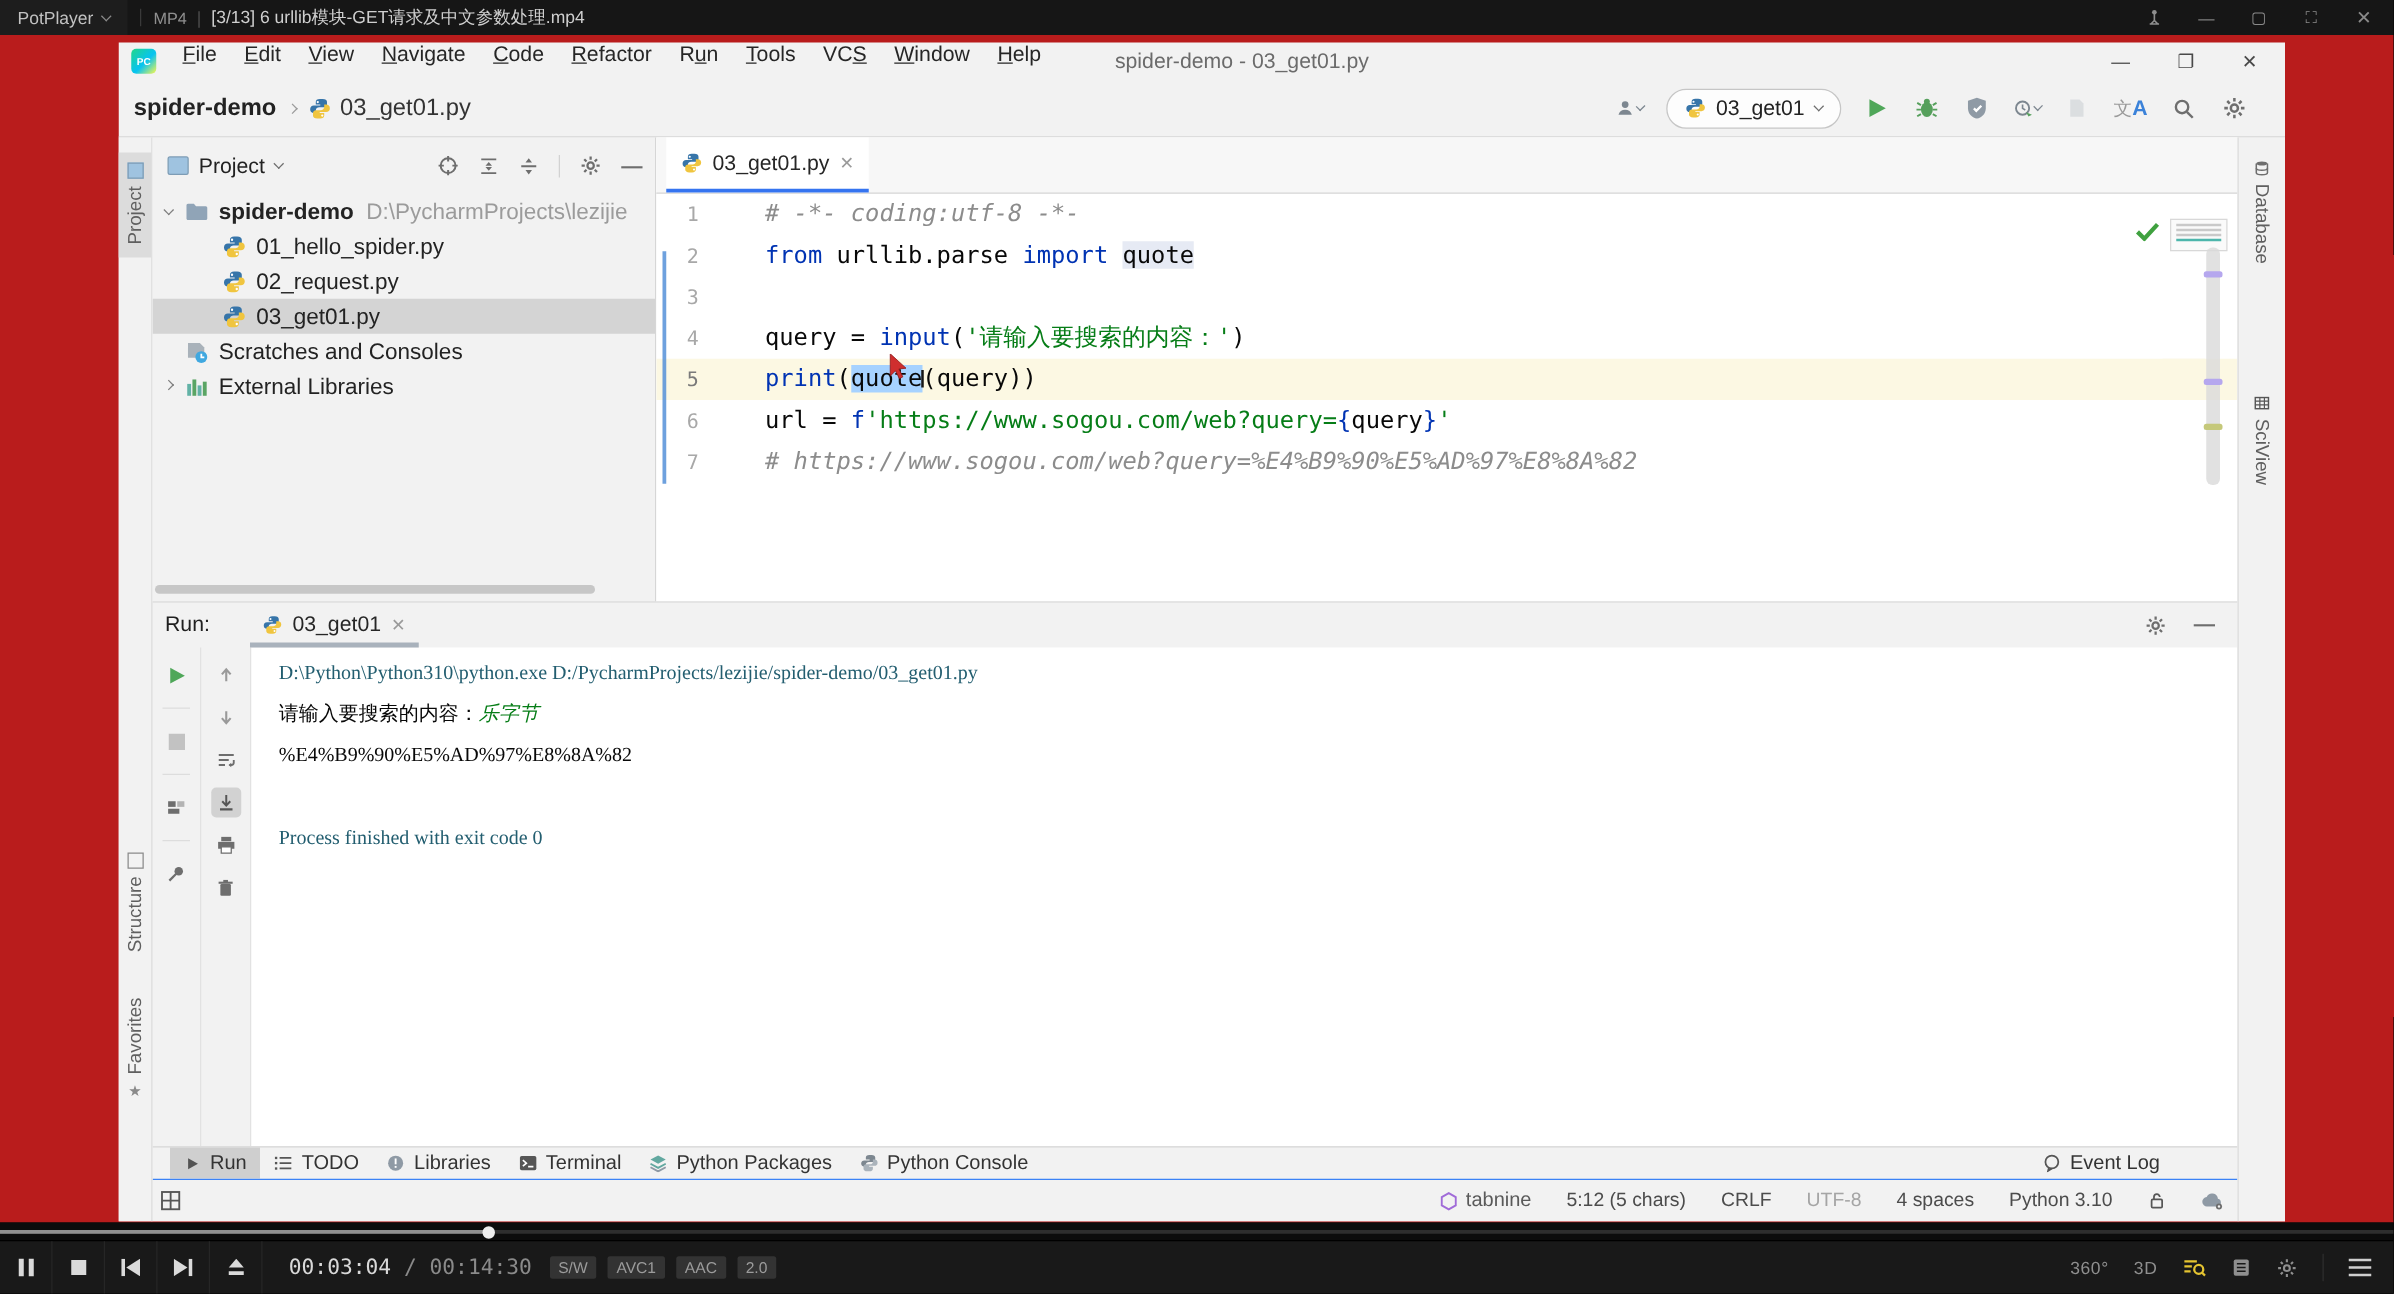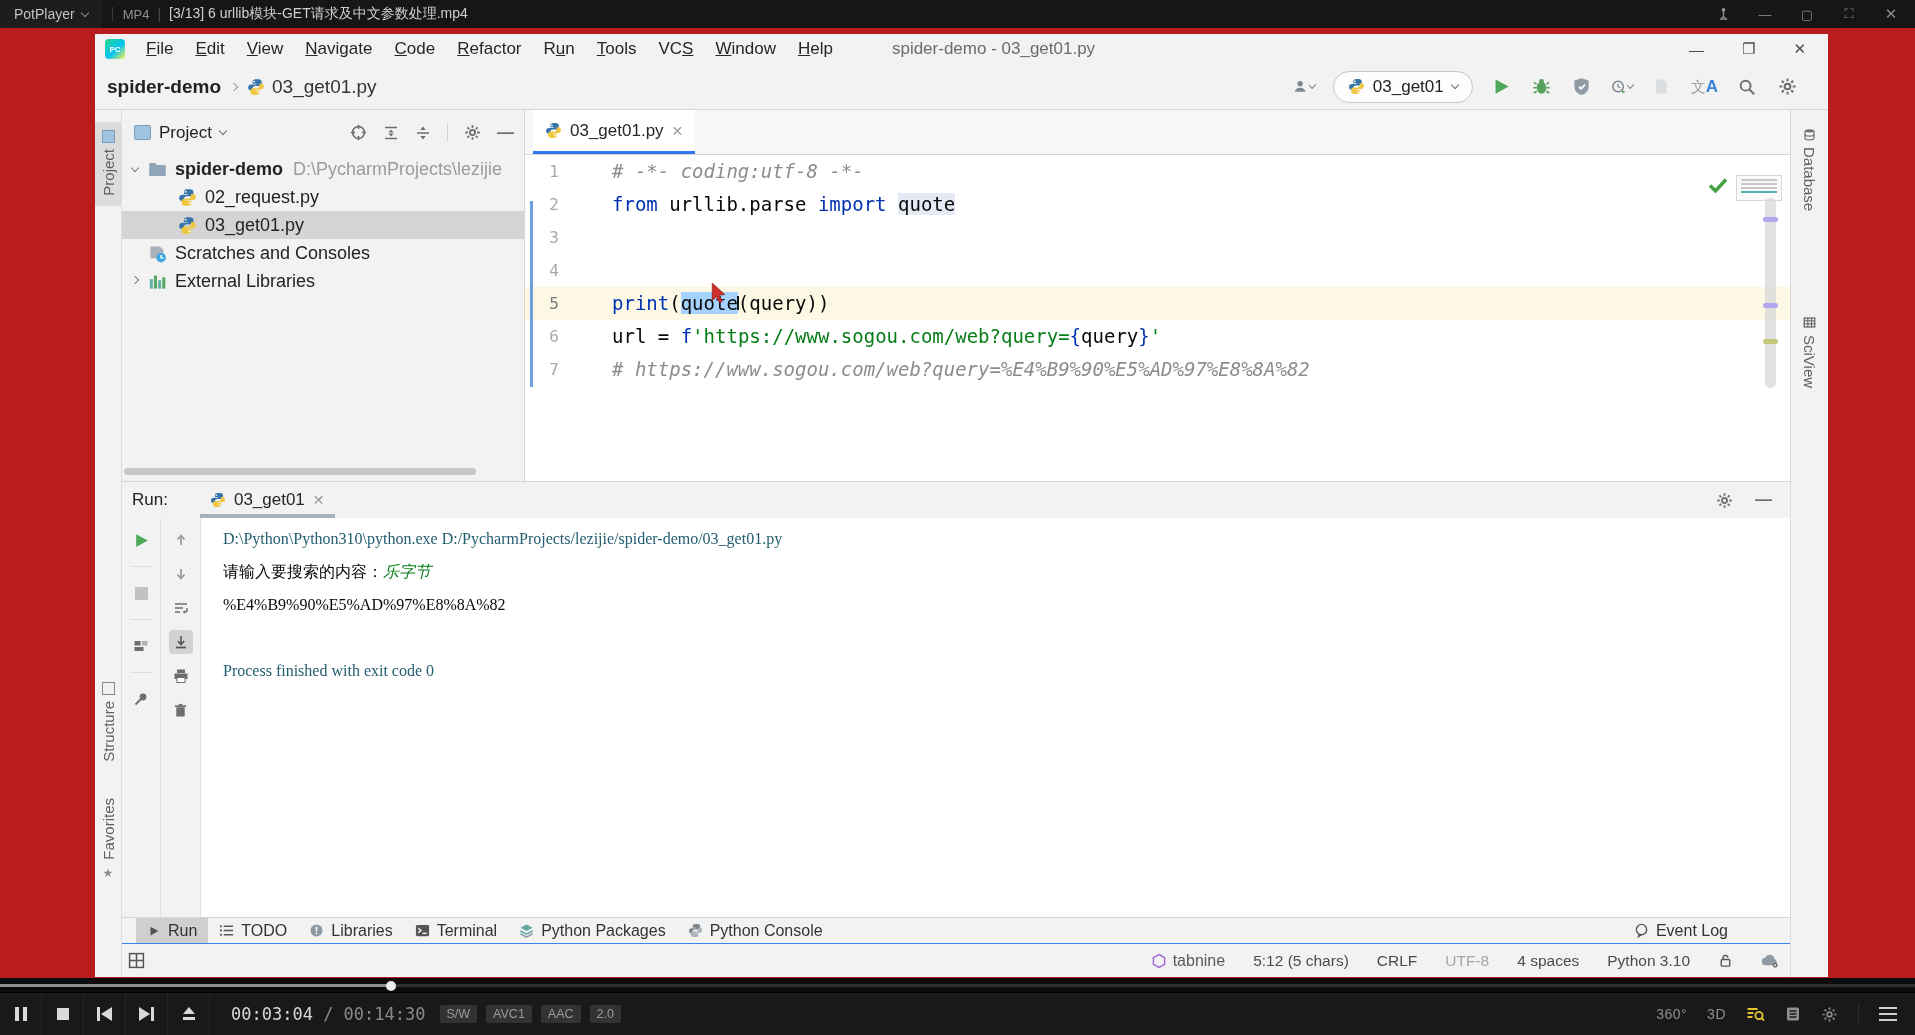--- a/index.html
+++ b/index.html
@@ -23,21 +23,21 @@
   
   .pp-video{position:absolute;top:28px;left:0;width:100%;height:950px;background:#b91c1c;}
 
   
   .ide{position:absolute;left:95px;top:6px;width:1733px;height:943px;background:#f2f2f2;color:#1e1e1e;
        display:flex;flex-direction:column;font-size:17px;}
   .ide-titlebar{height:30px;display:flex;align-items:center;padding-left:10px;flex:none;}
   .pc-icon{width:20px;height:20px;border-radius:4px;margin-right:10px;flex:none;
            background:linear-gradient(135deg,#21d789 0%,#07c3f2 55%,#fcf84a 100%);
            display:flex;align-items:center;justify-content:center;color:#fff;font-size:8px;font-weight:bold;}
-  .ide-menu{display:flex;align-items:center;height:100%;}
+  .ide-menu{display:flex;height:100%;}
   .ide-menu .menu-item{padding:0 11px;font-size:17px;color:#262626;cursor:default;}
   .ide-menu u{text-decoration:underline;}
   .ide-title{margin-left:48px;color:#6b6b6b;font-size:17px;}
   .ide-winbtns{margin-left:auto;display:flex;align-items:center;gap:38px;padding-right:22px;color:#4a4a4a;font-size:15px;}
 
   .ide-toolbar{height:46px;display:flex;align-items:center;padding:0 12px;flex:none;border-bottom:1px solid #d6d6d6;}
   .crumb-project{font-weight:bold;font-size:19px;color:#222;}
   .crumb-chev{color:#9a9a9a;margin:0 10px;}
   .crumb-file{display:flex;align-items:center;gap:7px;font-size:19px;color:#333;}
   .tb-right{margin-left:auto;display:flex;align-items:center;gap:18px;padding-right:18px;}
@@ -523,20 +523,27 @@
                       <use href="#i-folder"></use>
                     </svg>
                   <span class="tree-root-label">spider-demo</span>
                   <span class="tree-path">D:\PycharmProjects\lezijie</span>
                 </div>
                 <div class="tree-row">
                   <span class="tree-indent"></span>
                   <svg class="tree-ico">
                       <use href="#i-py"></use>
                     </svg>
+                  <span>01_hello_spider.py</span>
+                </div>
+                <div class="tree-row">
+                  <span class="tree-indent"></span>
+                  <svg class="tree-ico">
+                      <use href="#i-py"></use>
+                    </svg>
                   <span>02_request.py</span>
                 </div>
                 <div class="tree-row selected">
                   <span class="tree-indent"></span>
                   <svg class="tree-ico">
                       <use href="#i-py"></use>
                     </svg>
                   <span>03_get01.py</span>
                 </div>
                 <div class="tree-row">
@@ -578,20 +585,21 @@
                     <div class="code-line">
                       <span class="lnum">2</span>
                       <span class="ltxt"><span class="tok kw">from</span><span class="tok pl"> urllib.parse </span><span class="tok kw">import</span><span class="tok pl"> </span><span class="tok pl hl">quote</span></span>
                     </div>
                     <div class="code-line">
                       <span class="lnum">3</span>
                       <span class="ltxt"></span>
                     </div>
                     <div class="code-line">
                       <span class="lnum">4</span>
+                      <span class="ltxt"><span class="tok pl">query </span><span class="tok pl">= </span><span class="tok fn">input</span><span class="tok pl">(</span><span class="tok str">'请输入要搜索的内容：'</span><span class="tok pl">)</span></span>
                     </div>
                     <div class="code-line current">
                       <span class="lnum">5</span>
                       <span class="ltxt"><span class="tok fn">print</span><span class="tok pl">(</span><span class="tok pl sel caret">quote</span><span class="tok pl">(</span><span class="tok pl">query</span><span class="tok pl">))</span></span>
                     </div>
                     <div class="code-line">
                       <span class="lnum">6</span>
                       <span class="ltxt"><span class="tok pl">url </span><span class="tok pl">= </span><span class="tok kw">f</span><span class="tok str">'</span><span class="tok str url">https://www.sogou.com/web?query=</span><span class="tok brace">{</span><span class="tok pl">query</span><span class="tok brace">}</span><span class="tok str">'</span></span>
                     </div>
                     <div class="code-line">

